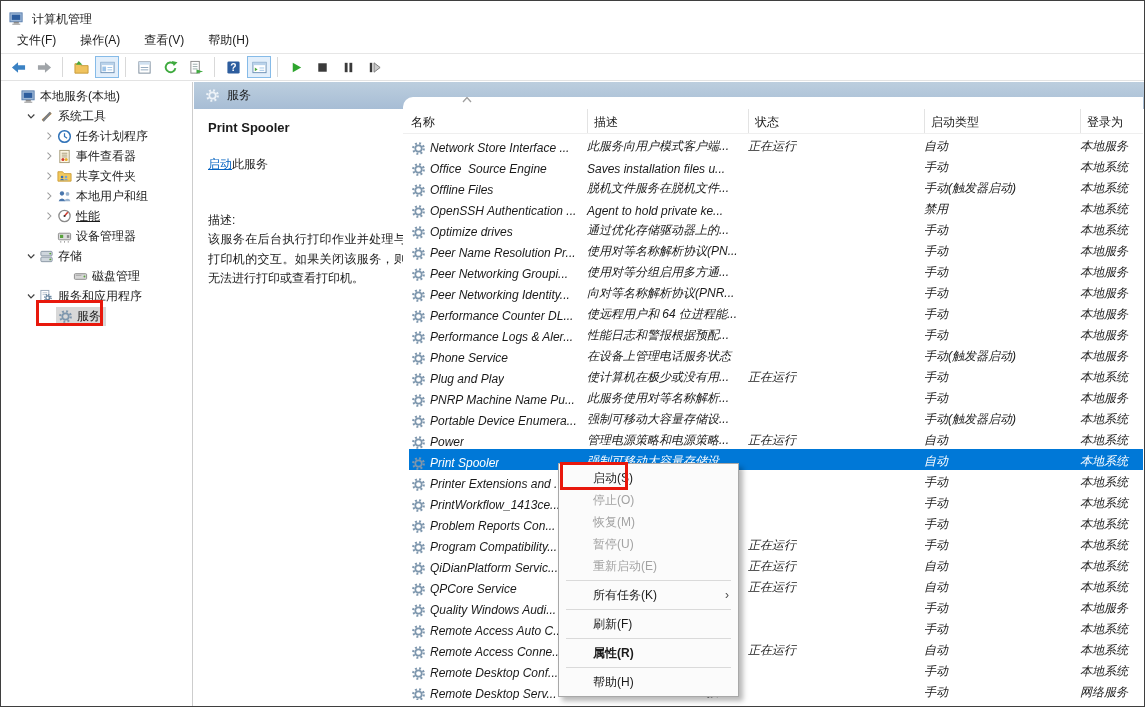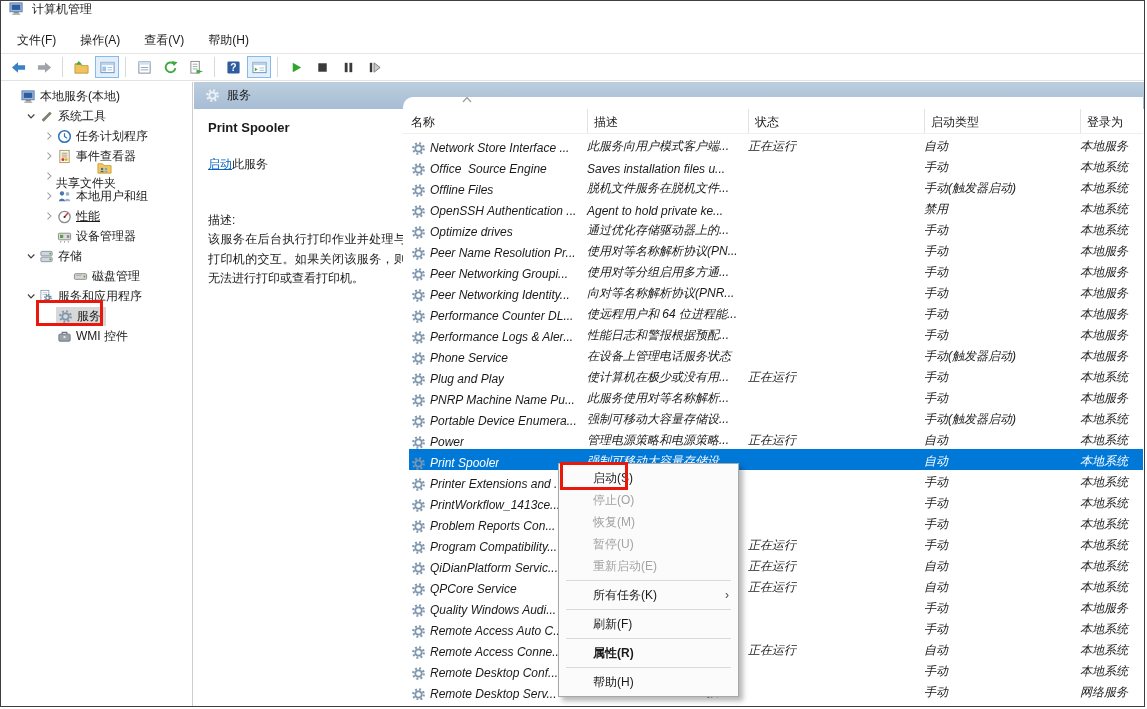--- a/index.html
+++ b/index.html
@@ -2,21 +2,21 @@
 <html lang="zh"><head>
 <meta charset="utf-8">
 <style>
   * { box-sizing: border-box; margin: 0; padding: 0; }
   html,body { background:#fff; }
   body { font-family: "Liberation Sans", "DejaVu Sans", sans-serif; color:#1a1a1a; }
   .win { position:relative; width:1145px; height:707px; margin:0; border:1px solid #3f3f3f;
          background:#fff; overflow:hidden; font-size:12px; }
 
   
-  .titlebar { height:27px; display:flex; align-items:flex-start; padding-left:8px; background:#fff; }
+  .titlebar { height:27px; display:flex; align-items:flex-end; padding-left:8px; background:#fff; }
   .titlebar .t-icon { width:17px; height:17px; margin-right:6px; }
   .menubar { height:26px; display:flex; align-items:center; padding-left:4px; border-bottom:1px solid #e6e6e6; }
   .menu-item { padding:3px 10px; margin:0 2px; cursor:default; }
   .toolbar { height:27px; display:flex; align-items:center; padding-left:4px; border-bottom:1px solid #e3e3e3; }
   .tb-btn { width:24px; height:22px; display:flex; align-items:center; justify-content:center;
             margin:0 1px; border:1px solid transparent; }
   .tb-btn.toggled { background:#e3effb; border:1px solid #86bbe8; }
   .tb-sep { width:1px; height:20px; background:#d9d9d9; margin:0 5px; }
 
   
@@ -264,21 +264,21 @@
             </span>
             <span class="tree-label">事件查看器</span>
           </span>
         </div>
         <div class="tree-item" style="padding-left: 40px;">
           <span class="tw">
             <svg width="12" height="12" viewBox="0 0 16 16">
               <polyline points="6,3.5 10.5,8 6,12.5" fill="none" stroke="#9a9a9a" stroke-width="1.4"></polyline>
             </svg>
           </span>
-          <span style="display: flex; align-items: flex-end; flex-direction: column;">
+          <span style="display: flex; align-items: flex-start;">
             <span class="tree-ico">
               <svg width="15" height="15" viewBox="0 0 16 16">
                 <path d="M1 4 h5 l1.5 2 H15 v8 H1 z" fill="#f3c95c" stroke="#cd9f3c"></path>
                 <circle cx="5.4" cy="9.6" r="1.4" fill="#3b6fb0"></circle>
                 <path d="M3.2 13 a2.3 2.3 0 0 1 4.4 0 z" fill="#3b6fb0"></path>
                 <circle cx="9.6" cy="9.6" r="1.4" fill="#7ba3d4"></circle>
                 <path d="M7.4 13 a2.3 2.3 0 0 1 4.4 0 z" fill="#7ba3d4"></path>
               </svg>
             </span>
             <span class="tree-label">共享文件夹</span>
@@ -301,21 +301,21 @@
             </span>
             <span class="tree-label">本地用户和组</span>
           </span>
         </div>
         <div class="tree-item" style="padding-left: 40px;">
           <span class="tw">
             <svg width="12" height="12" viewBox="0 0 16 16">
               <polyline points="6,3.5 10.5,8 6,12.5" fill="none" stroke="#9a9a9a" stroke-width="1.4"></polyline>
             </svg>
           </span>
-          <span style="display: flex; align-items: center; text-decoration: underline;">
+          <span style="display: flex;  text-decoration: underline;">
             <span class="tree-ico">
               <svg width="15" height="15" viewBox="0 0 16 16">
                 <circle cx="8" cy="8.5" r="6" fill="#fff" stroke="#8a8a8a" stroke-width="1.4"></circle>
                 <line x1="8" y1="8.5" x2="11.5" y2="4.5" stroke="#d23b2e" stroke-width="1.6"></line>
                 <circle cx="8" cy="8.5" r="1.1" fill="#333"></circle>
               </svg>
             </span>
             <span class="tree-label">性能</span>
           </span>
         </div>
@@ -390,33 +390,20 @@
         <div class="tree-item" style="padding-left: 40px;">
           <span class="tw"></span>
           <span class="tree-hl">
             <span class="tree-ico">
               <svg width="15" height="15" viewBox="0 0 16 16">
                 <circle cx="8" cy="8" r="5.6" fill="none" stroke="#7d96ad" stroke-width="2.4" stroke-dasharray="2 2.4"></circle>
                 <circle cx="8" cy="8" r="3.4" fill="none" stroke="#7d96ad" stroke-width="1.8"></circle>
               </svg>
             </span>
             <span class="tree-label">服务</span>
-          </span>
-        </div>
-        <div class="tree-item" style="padding-left: 40px;">
-          <span class="tw"></span>
-          <span style="display: flex; align-items: center;">
-            <span class="tree-ico">
-              <svg width="15" height="15" viewBox="0 0 16 16">
-                <rect x="2" y="5.5" width="12" height="7.5" rx="1" fill="#9aa3ad" stroke="#6d7680"></rect>
-                <path d="M5.5 5.5 V3.5 h5 v2" fill="none" stroke="#6d7680" stroke-width="1.3"></path>
-                <rect x="7" y="7.5" width="2" height="2.2" fill="#e6ebf0"></rect>
-              </svg>
-            </span>
-            <span class="tree-label">WMI 控件</span>
           </span>
         </div>
       </div>
 
     <div class="rightregion">
       <div class="bluebar">
         <span class="bb-ico">
             <svg width="15" height="15" viewBox="0 0 16 16">
               <circle cx="8" cy="8" r="5.6" fill="none" stroke="#eef3f8" stroke-width="2.4" stroke-dasharray="2 2.4"></circle>
               <circle cx="8" cy="8" r="3.4" fill="none" stroke="#eef3f8" stroke-width="1.8"></circle>

